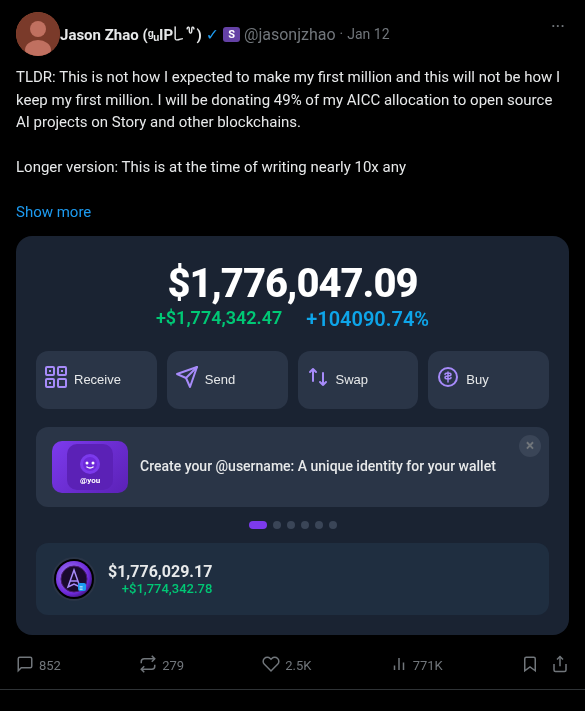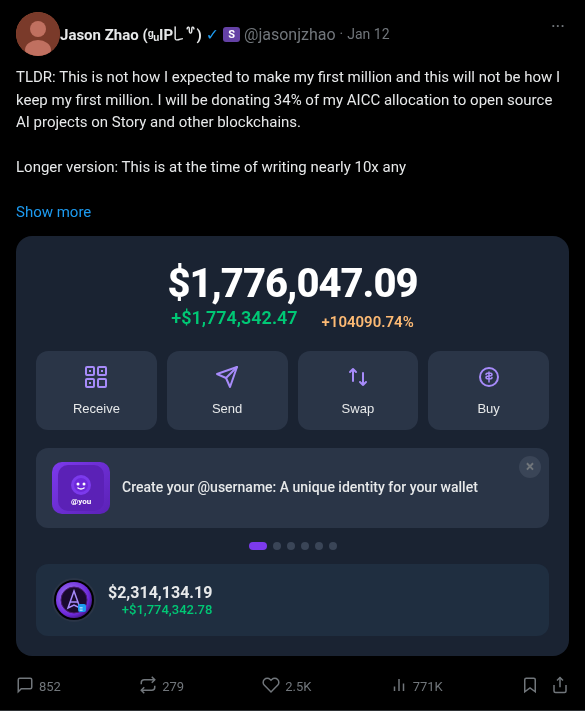--- a/index.html
+++ b/index.html
@@ -134,40 +134,39 @@
       margin-bottom: 20px;
     }
 
     .change-amount {
       color: #00c875;
       font-size: 18px;
       font-weight: 600;
     }
 
     .change-percent {
-      color: #fdba74;
-      font-size: 15px;
+      color: #0ea5e9;
+      font-size: 20px;
       font-weight: 600;
-      margin-top: 6px;
     }
 
     .wallet-actions {
       display: flex;
       justify-content: space-between;
       gap: 10px;
       margin-bottom: 18px;
     }
 
     .action-btn {
       flex: 1;
       background: #2a3547;
       border-radius: 12px;
       padding: 14px 8px;
       display: flex;
-      flex-direction: column;
+      flex-direction: row;
       align-items: center;
       gap: 6px;
       cursor: pointer;
       border: none;
     }
 
     .action-icon {
       font-size: 22px;
       color: #a78bfa;
     }
@@ -184,21 +183,21 @@
       border-radius: 12px;
       padding: 14px 16px;
       display: flex;
       align-items: center;
       gap: 12px;
       margin-bottom: 14px;
       position: relative;
     }
 
     .promo-icon {
-      width: 58px;
+      width: 76px;
       height: 52px;
       background: linear-gradient(135deg, #7c3aed, #5b21b6);
       border-radius: 10px;
       display: flex;
       align-items: center;
       justify-content: center;
       font-size: 20px;
       flex-shrink: 0;
     }
 
@@ -362,21 +361,21 @@
           <span class="user-handle">@jasonjzhao</span>
           <span class="tweet-time">·</span>
           <span class="tweet-time">Jan 12</span>
         </div>
       </div>
     </div>
     <span class="more-icon">···</span>
   </div>
 
   <div class="tweet-text">
-    <p>TLDR: This is not how I expected to make my first million and this will not be how I keep my first million. I will be donating 34% of my AICC allocation to open source AI projects on Story and other blockchains.</p>
+    <p>TLDR: This is not how I expected to make my first million and this will not be how I keep my first million. I will be donating 49% of my AICC allocation to open source AI projects on Story and other blockchains.</p>
     <br>
     <p>Longer version: This is at the time of writing nearly 10x any</p>
     <br>
     <a class="show-more">Show more</a>
   </div>
 
   <div class="wallet-card">
     <div class="wallet-balance">$1,776,047.09</div>
     <div class="wallet-change">
       <span class="change-amount">+$1,774,342.47</span>
@@ -464,21 +463,21 @@
             <circle cx="14" cy="14" r="13" fill="#1a0a2e" stroke="#4a1a6e" stroke-width="1"></circle>
             <path d="M14 5 L20 22 L14 19 L8 22 Z" fill="none" stroke="#a78bfa" stroke-width="1.5"></path>
             <path d="M10 16 L18 16" stroke="#a78bfa" stroke-width="1.5"></path>
 
             <rect x="18" y="18" width="8" height="8" rx="2" fill="#1d9bf0"></rect>
             <text x="19.5" y="25" font-size="6" fill="white" font-weight="bold">≡</text>
           </svg>
         </div>
       </div>
       <div class="token-value">
-        <div class="token-price">$2,314,134.19</div>
+        <div class="token-price">$1,776,029.17</div>
         <div class="token-change">+$1,774,342.78</div>
       </div>
     </div>
   </div>
 
   <div class="tweet-footer">
     <div class="footer-action">
       <span class="footer-action-icon">
         <svg width="18" height="18" viewBox="0 0 24 24" fill="none" stroke="#71767b" stroke-width="2">
           <path d="M21 15a2 2 0 0 1-2 2H7l-4 4V5a2 2 0 0 1 2-2h14a2 2 0 0 1 2 2z"></path>

